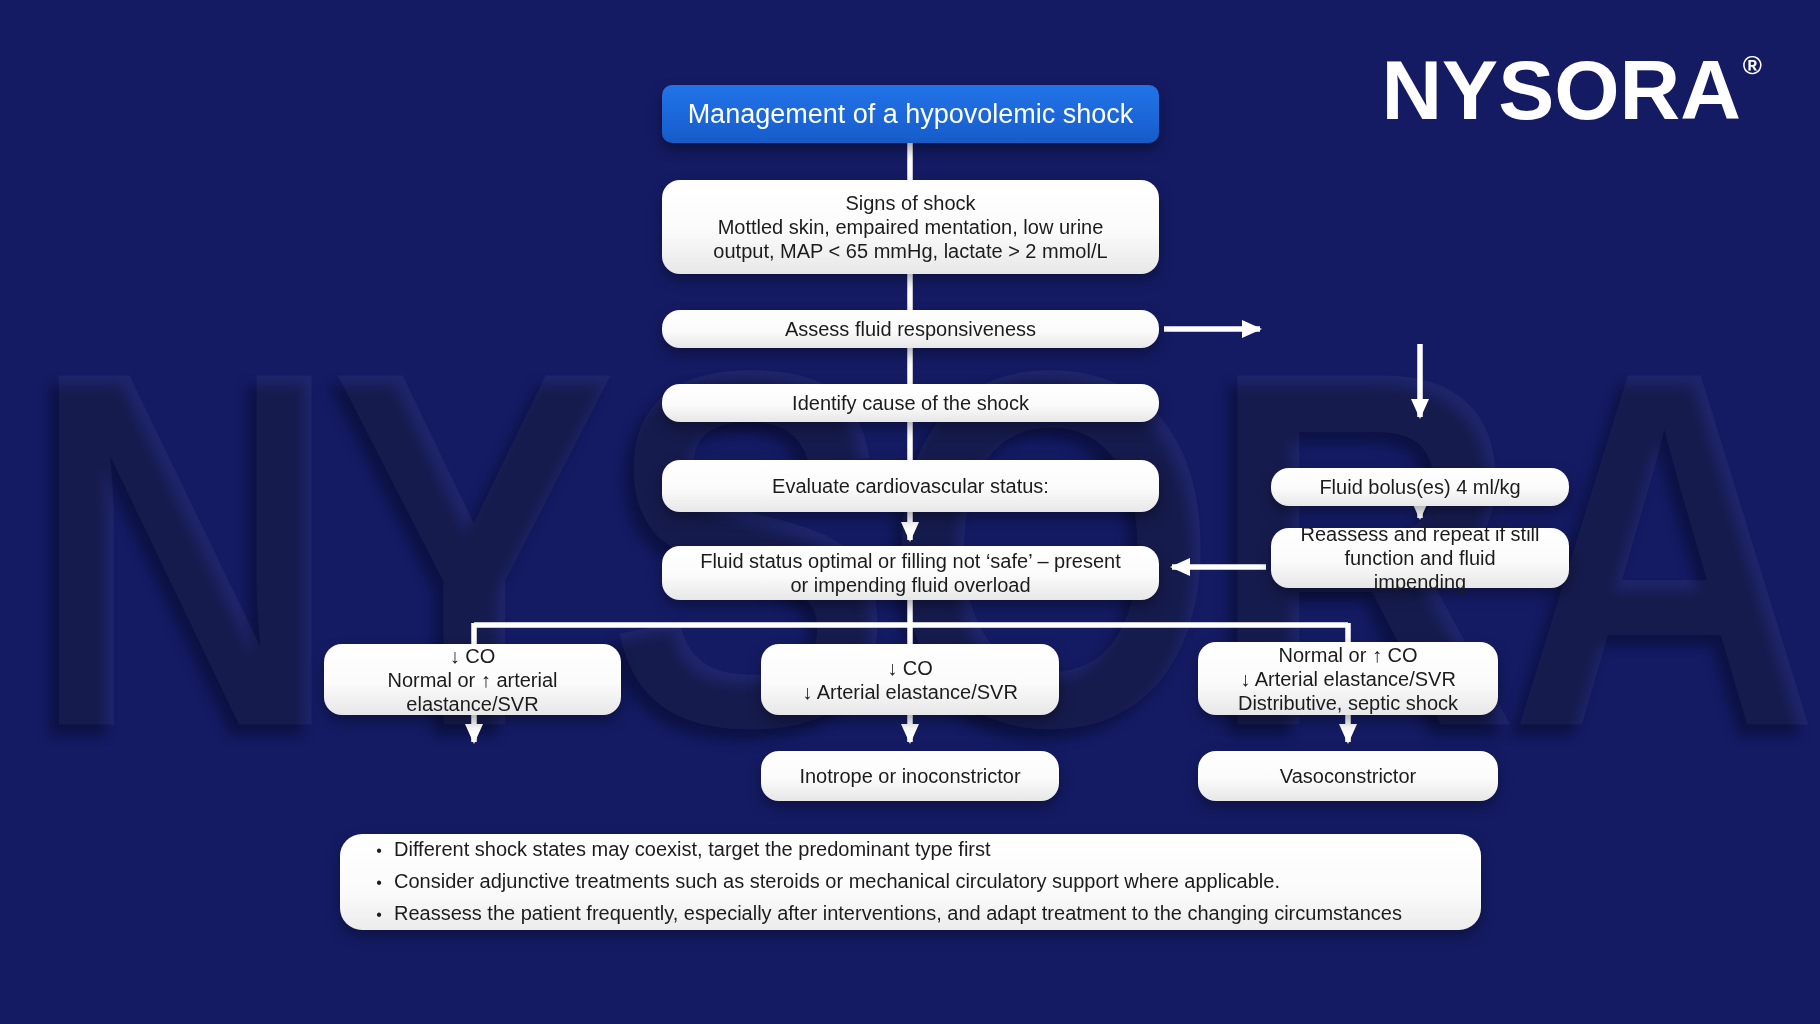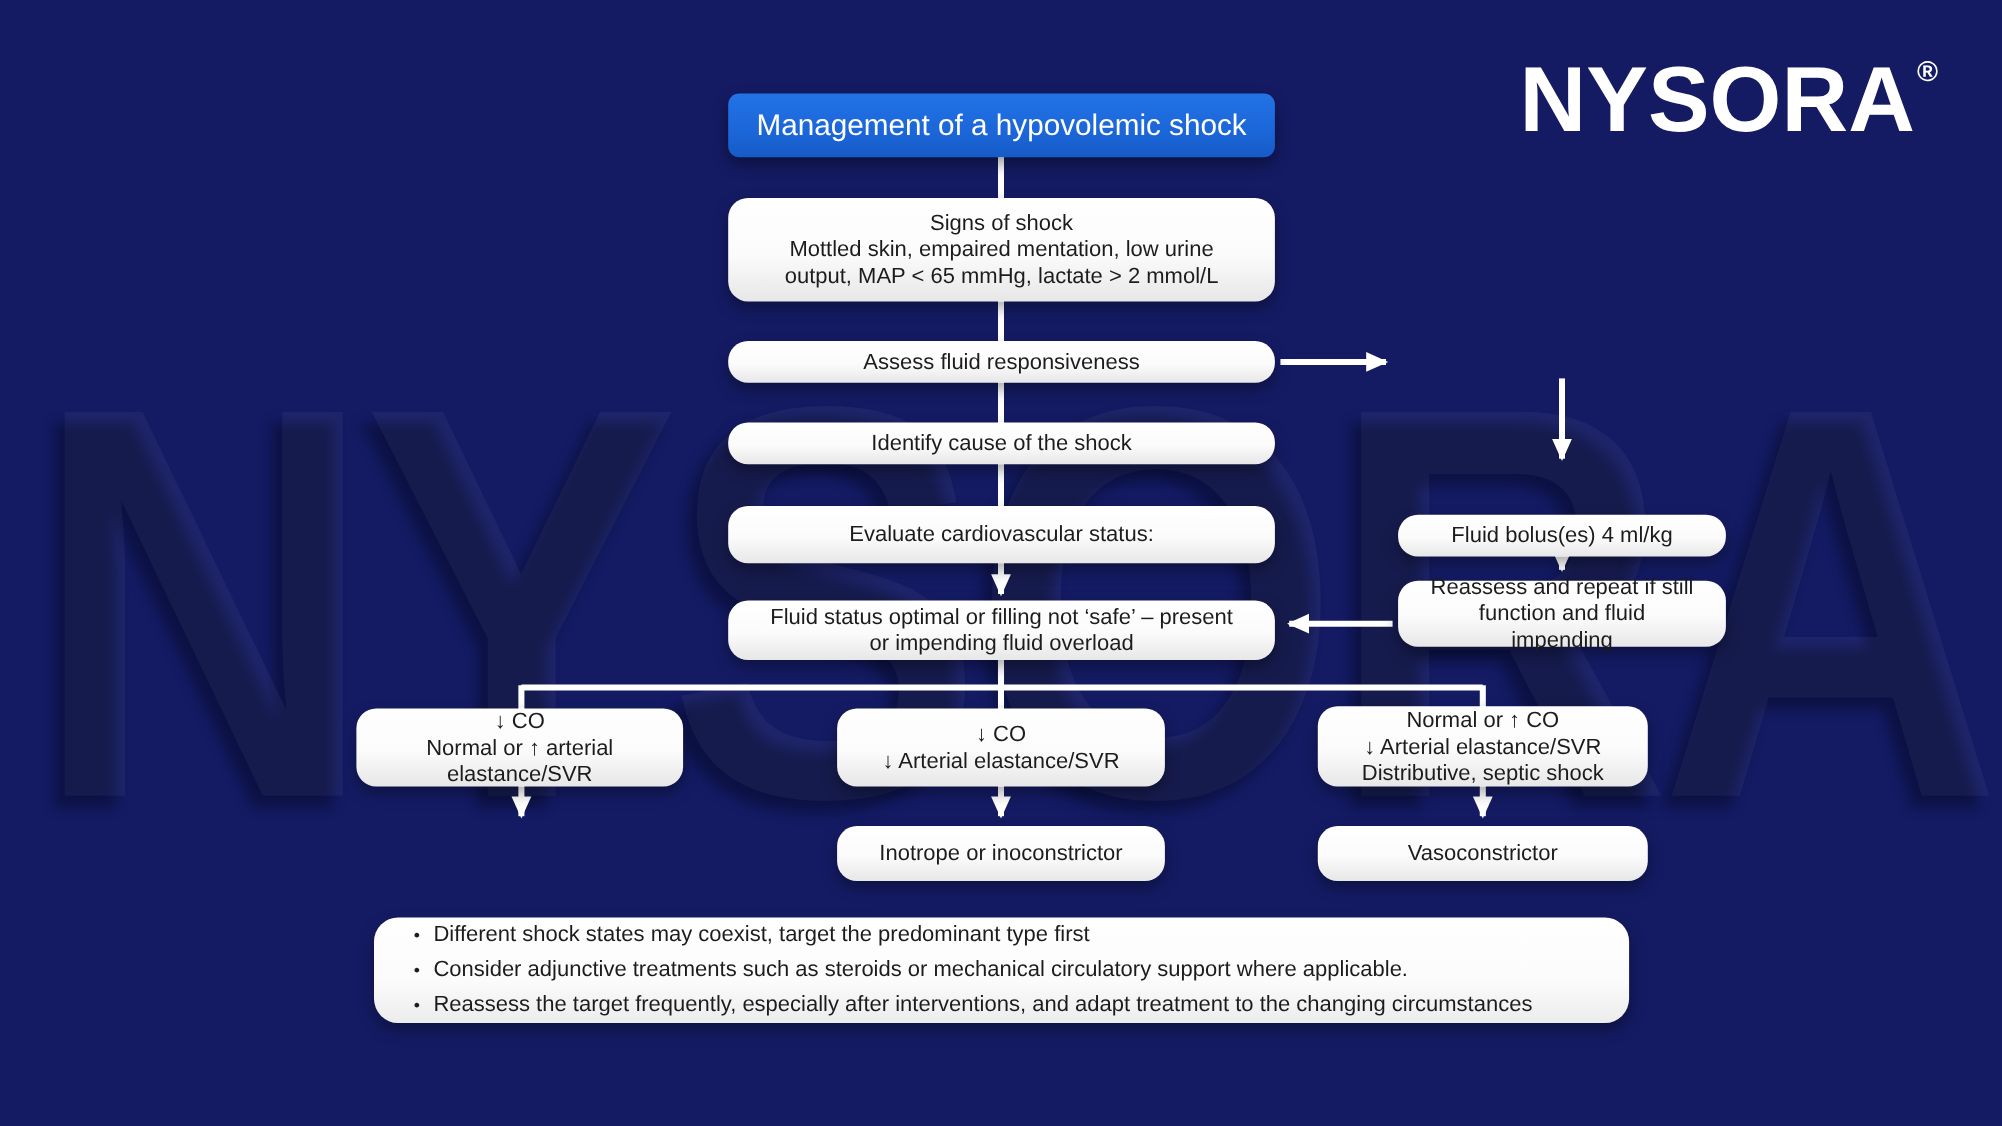--- a/index.html
+++ b/index.html
@@ -209,17 +209,17 @@
     <div class="note-row">
       <span class="bullet">•</span>
       <span>Different shock states may coexist, target the predominant type first</span>
     </div>
     <div class="note-row">
       <span class="bullet">•</span>
       <span>Consider adjunctive treatments such as steroids or mechanical circulatory support where applicable.</span>
     </div>
     <div class="note-row">
       <span class="bullet">•</span>
-      <span>Reassess the target frequently, especially after interventions, and adapt treatment to the changing circumstances</span>
+      <span>Reassess the patient frequently, especially after interventions, and adapt treatment to the changing circumstances</span>
     </div>
   </div>
 
 </div>
 
 </body></html>

